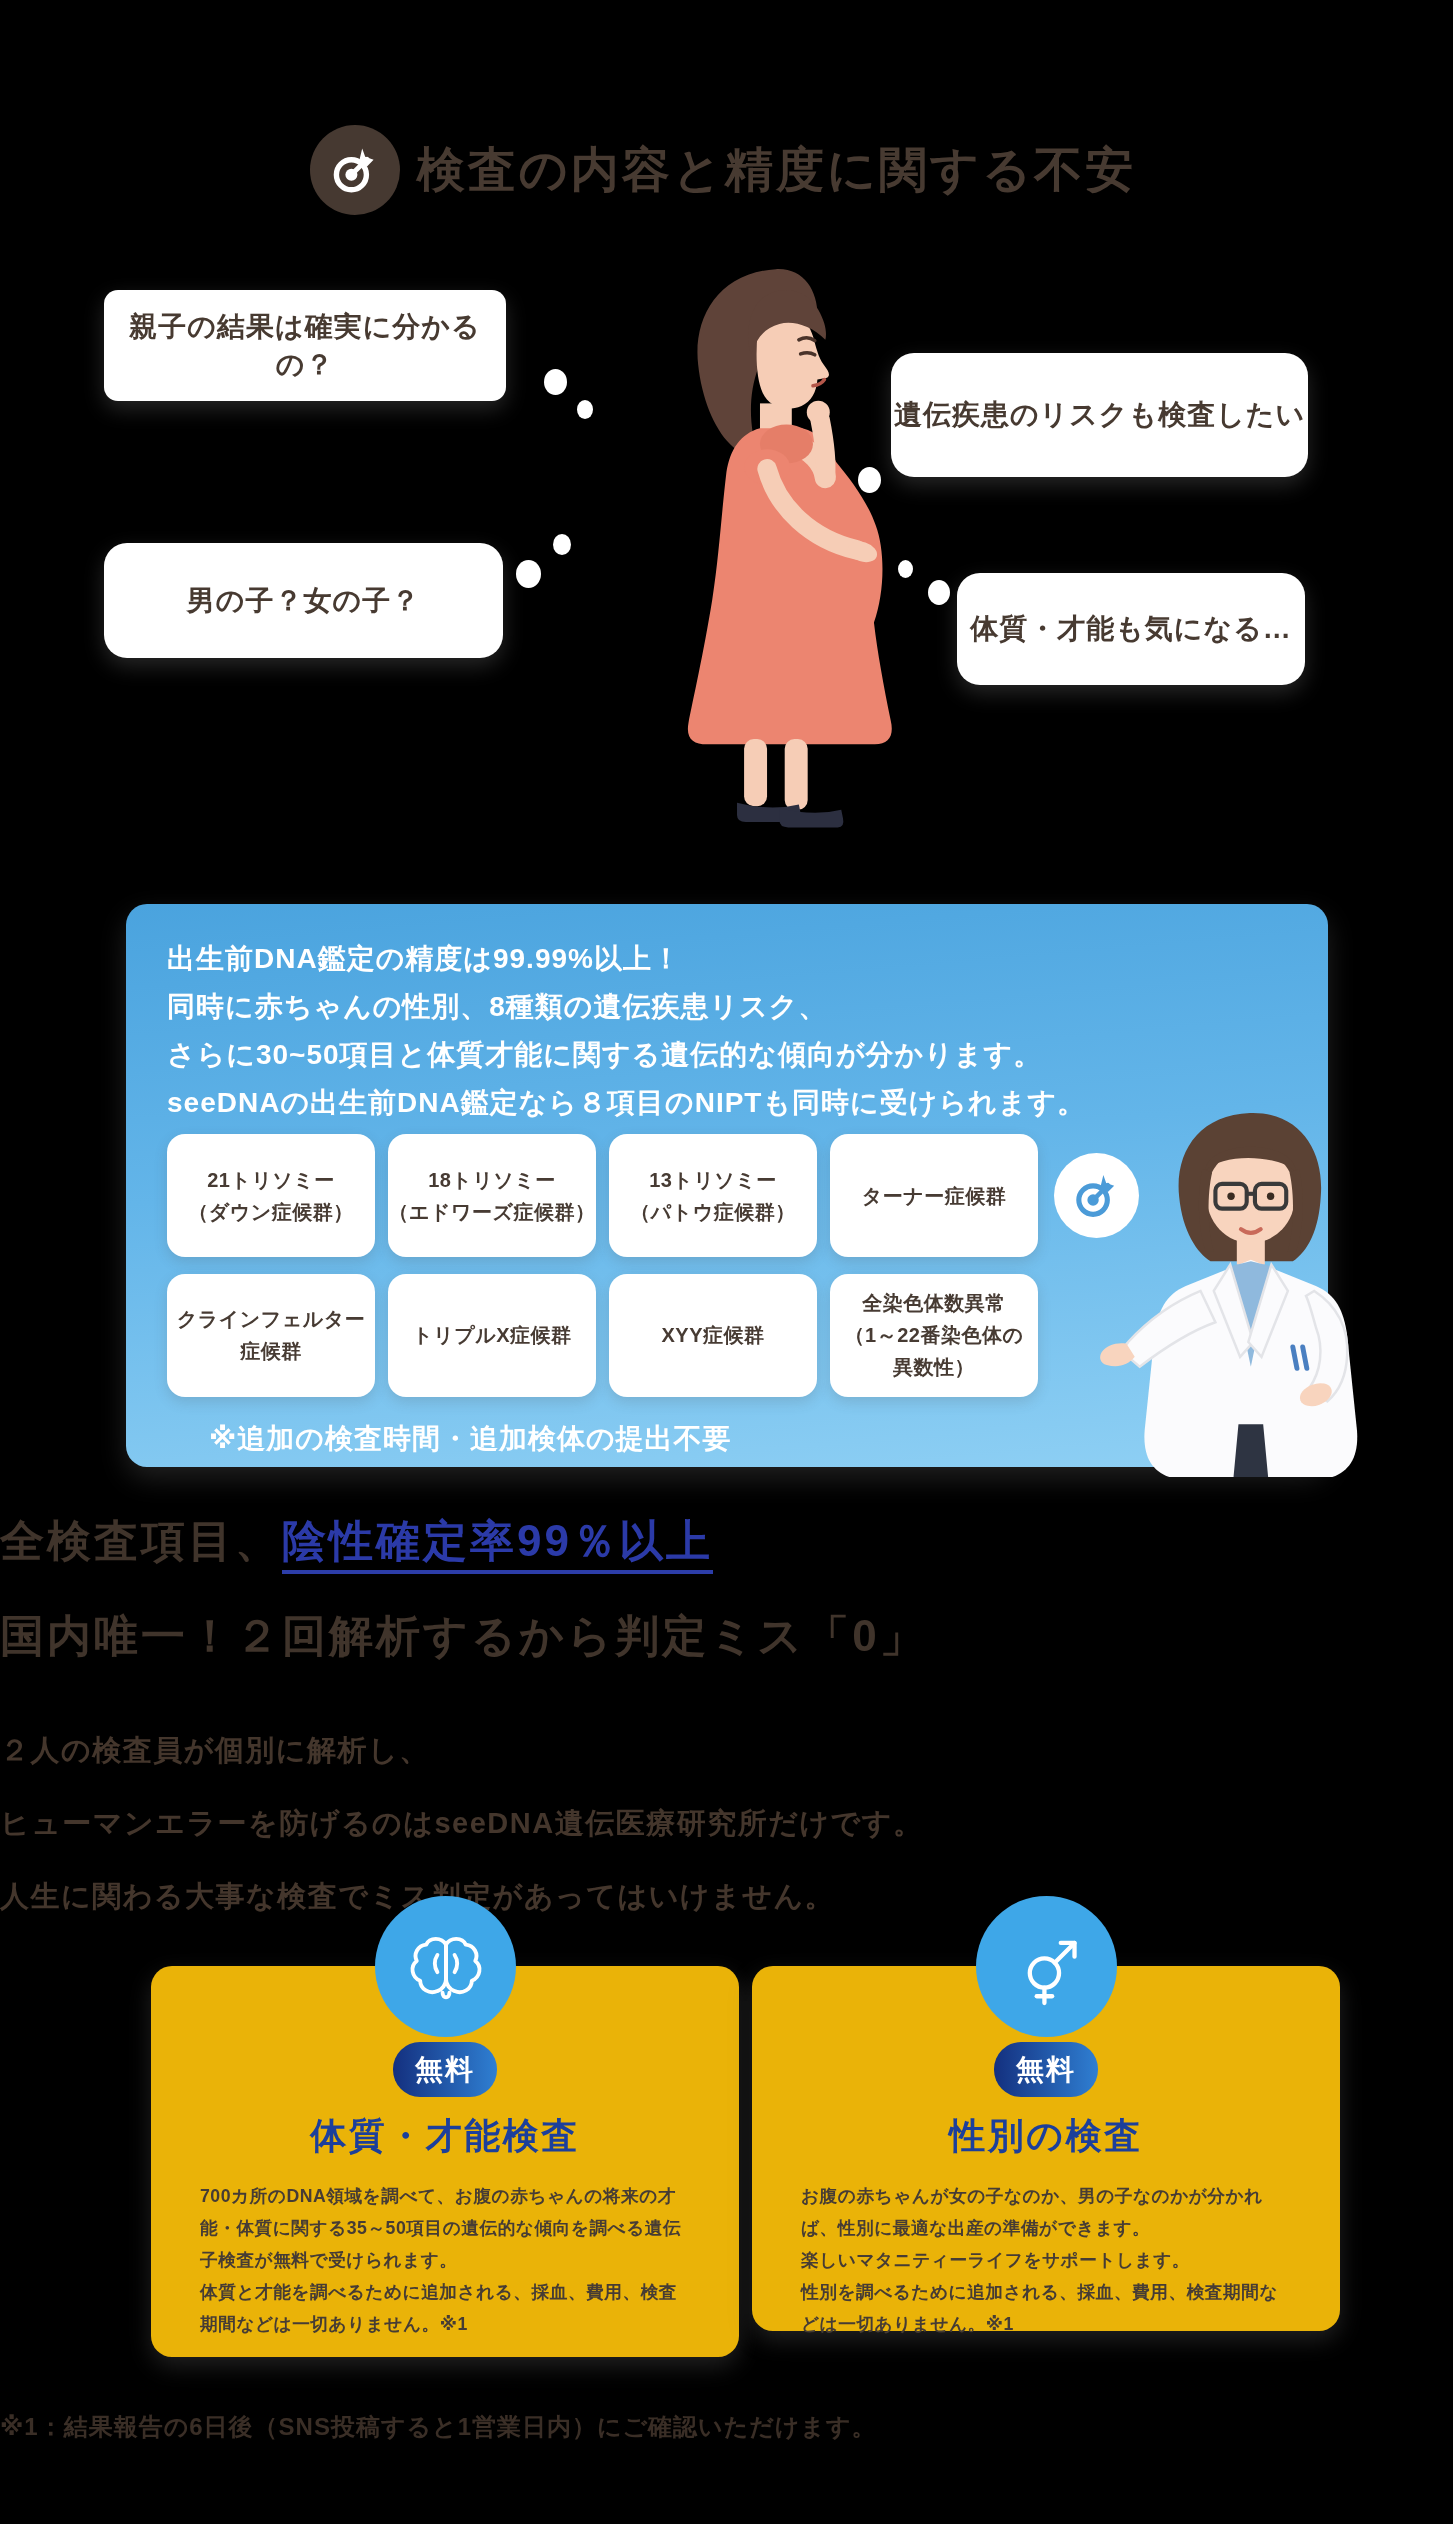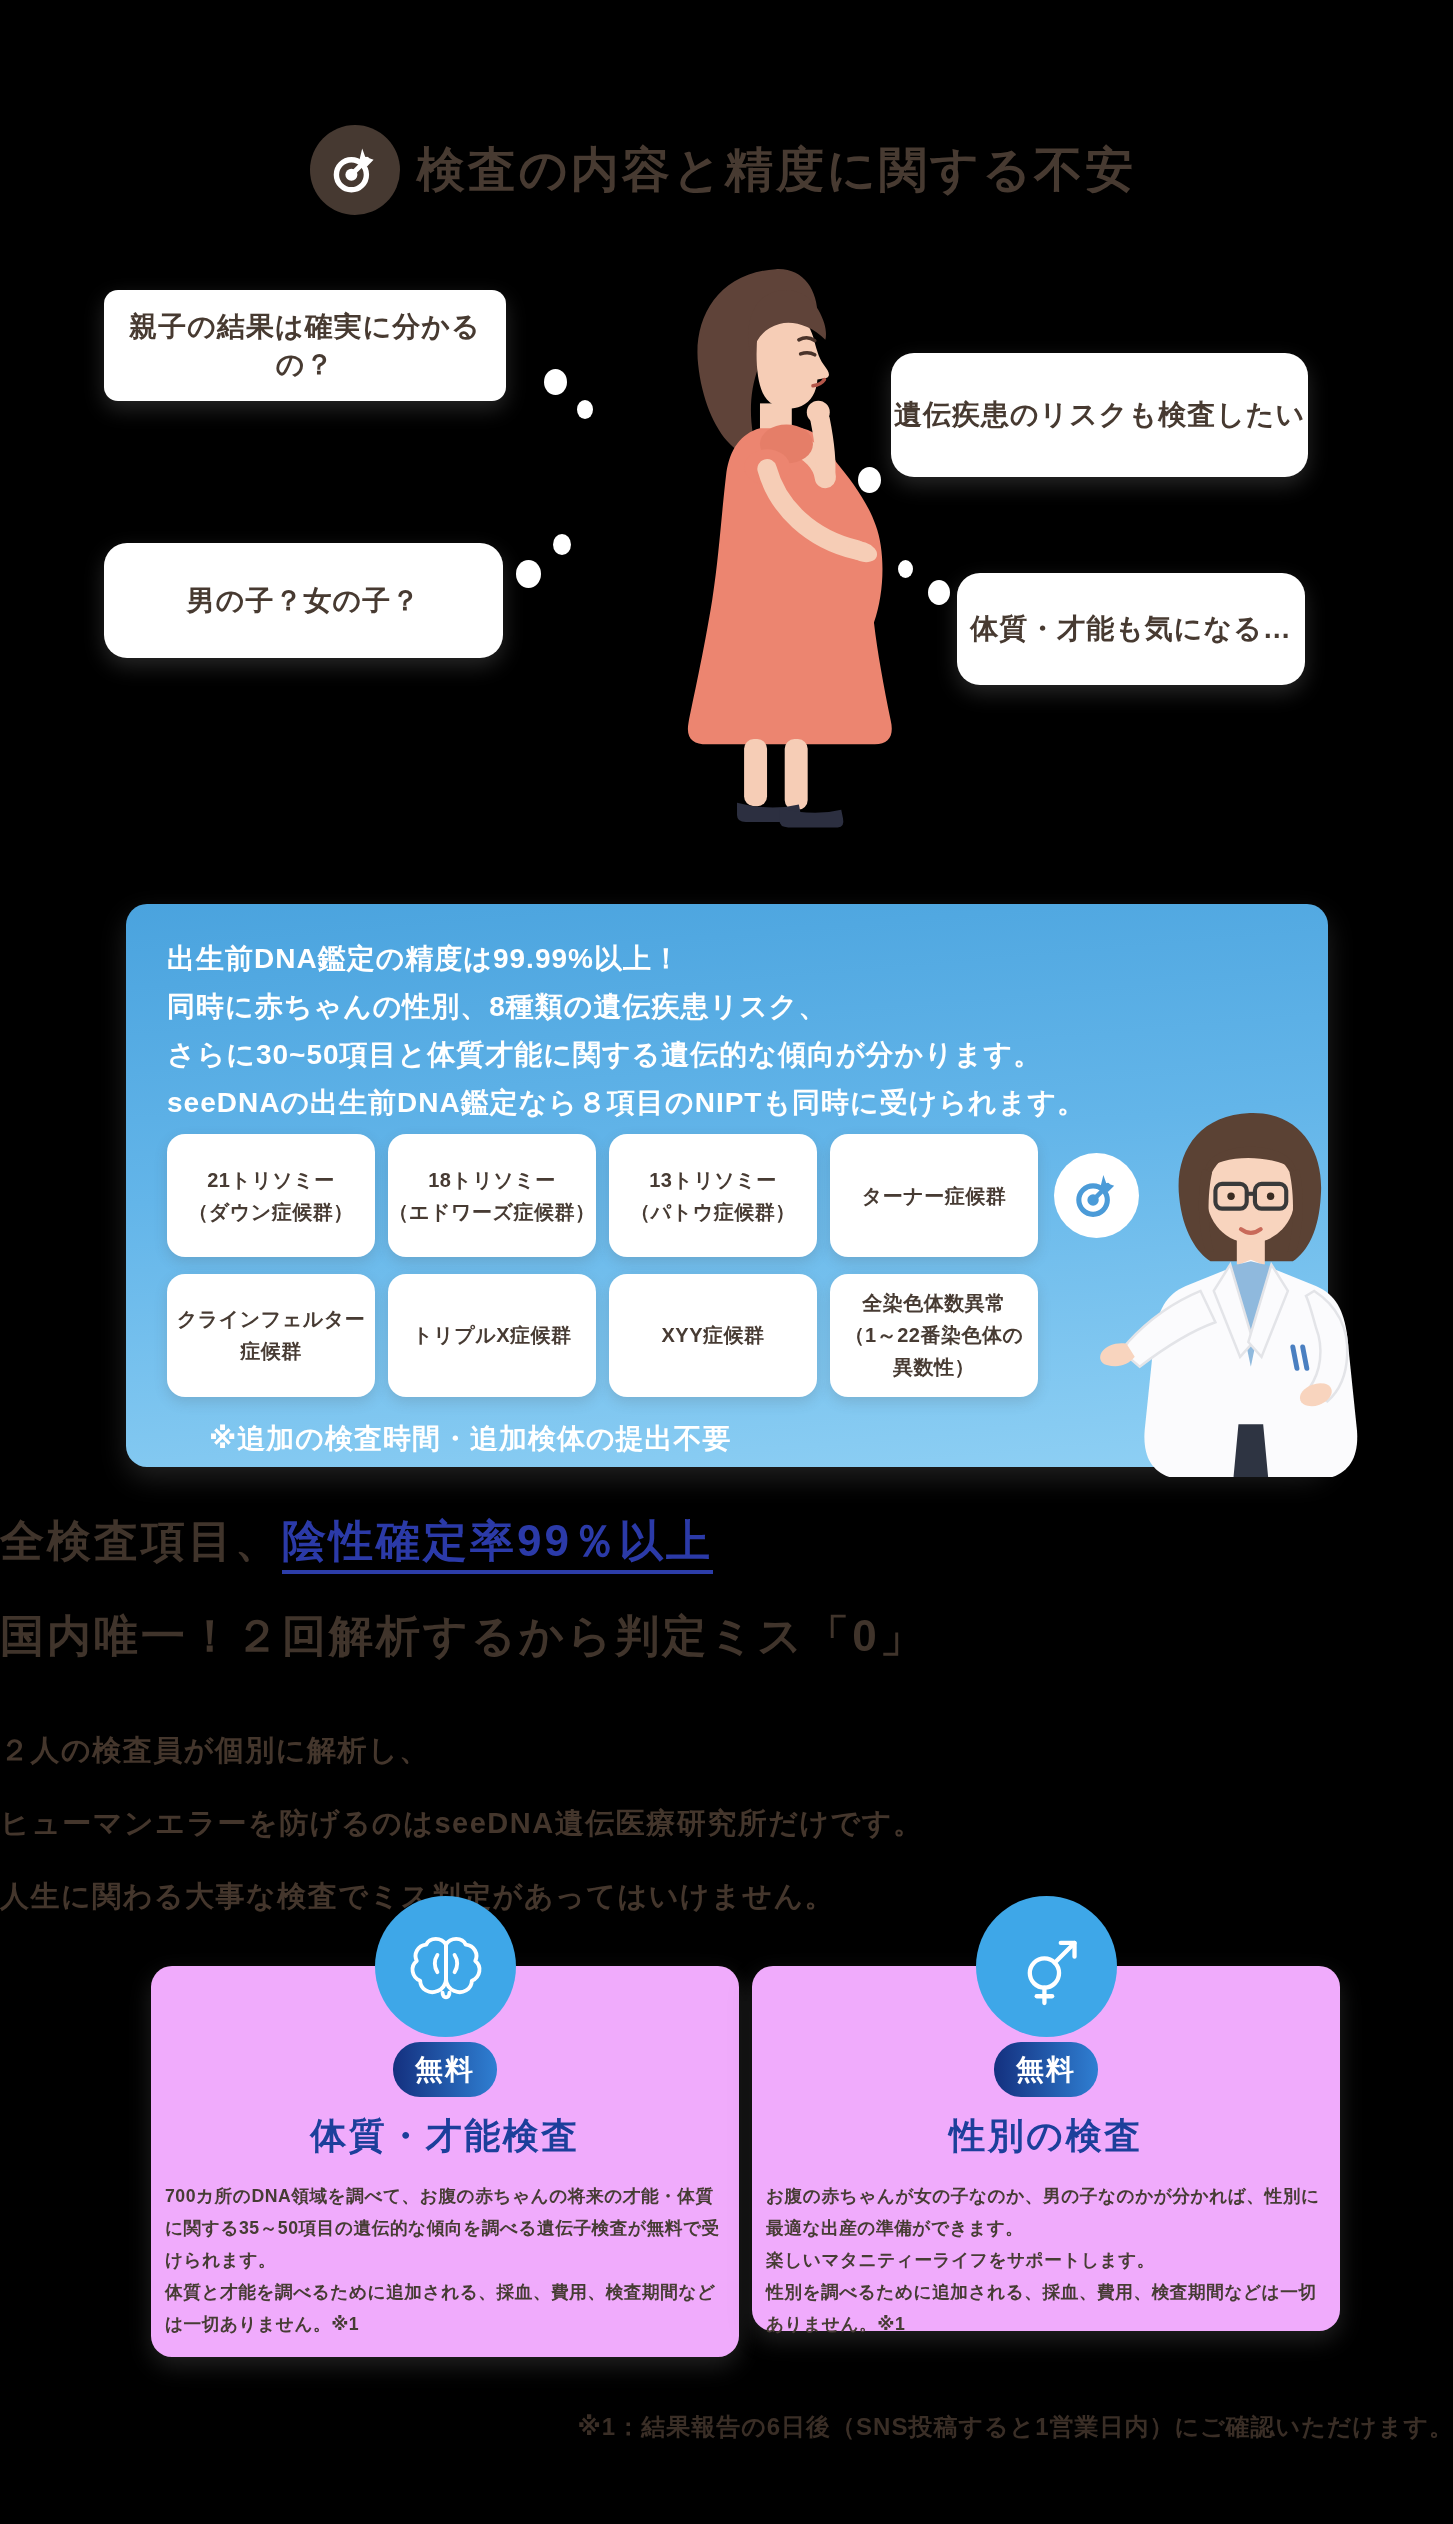--- a/index.html
+++ b/index.html
@@ -50,35 +50,35 @@
   .doctor{position:absolute;left:1076px;top:1095px;width:348px;height:387px;}
 
   
   .claims{position:absolute;left:0;right:0;top:1512px;text-align:left;}
   .claim-l1{font-size:44px;font-weight:800;letter-spacing:3px;color:#40342b;}
   .claim-accent{color:#2b3aa8;border-bottom:4px solid #2c3da9;padding-bottom:5px;}
   .claim-l2{margin-top:36px;font-size:44px;font-weight:800;letter-spacing:3px;color:#40342b;}
   .claim-para{margin-top:48px;font-size:29px;font-weight:800;letter-spacing:1.5px;color:#44362c;line-height:73px;white-space:pre-line;}
 
   
-  .fcard{position:absolute;background:#f0abfc;border-radius:21px;box-shadow:0 9px 23px rgba(130,130,130,.25);
-         padding:76px 14px 0;box-sizing:border-box;}
+  .fcard{position:absolute;background:#eab308;border-radius:21px;box-shadow:0 9px 23px rgba(130,130,130,.25);
+         padding:76px 49px 0;box-sizing:border-box;}
   .fcard-left{left:151px;top:1966px;width:588px;height:391px;}
   .fcard-right{left:752px;top:1966px;width:588px;height:365px;}
   .fcircle{position:absolute;width:141px;height:141px;border-radius:50%;background:#3ea7e8;top:1896px;
            display:flex;align-items:center;justify-content:center;}
   .fcircle-left{left:375px;}
   .fcircle-right{left:976px;}
   .fcircle svg{width:86px;height:86px;}
   .badge{width:104px;height:55px;margin:0 auto;border-radius:27px;background:linear-gradient(90deg,#14307f,#2f7fd2);
          display:flex;align-items:center;justify-content:center;color:#fff;font-size:28px;font-weight:800;letter-spacing:2px;}
   .fcard-title{margin-top:15px;text-align:center;color:#1c3f9b;font-size:36px;font-weight:800;letter-spacing:2.5px;}
   .fcard-body{margin-top:19px;color:#463c34;font-size:17.7px;font-weight:600;line-height:32px;letter-spacing:0.5px;white-space:pre-line;text-align:left;}
 
-  .footnote{position:absolute;left:0;right:0;top:2411px;text-align:right;color:#3a2e26;font-size:24px;font-weight:800;letter-spacing:1px;}
+  .footnote{position:absolute;left:0;right:0;top:2411px;text-align:left;color:#3a2e26;font-size:24px;font-weight:800;letter-spacing:1px;}
 </style>
 </head>
 <body>
 
 <div class="canvas">
 
   <div class="header">
     <div class="header-icon">
       <svg viewBox="0 0 100 100">
         <circle cx="44" cy="58" r="25" fill="none" stroke="#fff" stroke-width="9"></circle>

